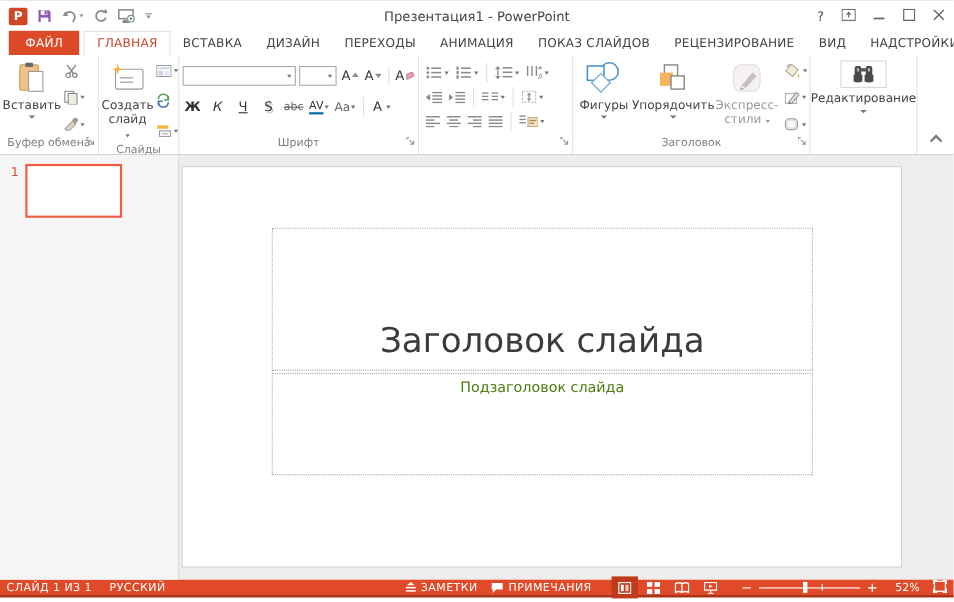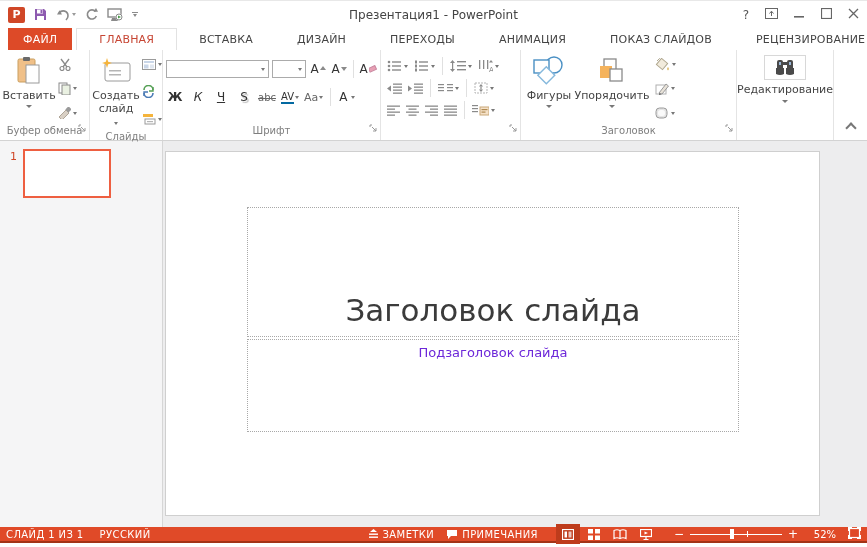--- a/index.html
+++ b/index.html
@@ -10,21 +10,21 @@
   .titlebar { height: 28px; background: #fff; display: flex; align-items: center; padding: 0 8px; position: relative; border-top: 1px solid #e8e8e8; }
   .qat { display: flex; align-items: center; gap: 9px; z-index: 2; }
   .ppt-logo { width: 17px; height: 16px; background: #D04727; border-radius: 2px; color: #fff; font-size: 11px; font-weight: bold; display: flex; align-items: center; justify-content: center; }
   .qbtn { display: flex; align-items: center; gap: 2px; color: #8a8a8a; }
   .win-title { position: absolute; left: 0; right: 0; text-align: center; font-size: 12px; color: #444; }
   .winctl { margin-left: auto; display: flex; align-items: center; gap: 16px; color: #555; font-size: 12px; z-index: 2; }
   .winctl span { cursor: default; }
 
   
   .tabrow { height: 22px; display: flex; align-items: stretch; padding-left: 8px; font-size: 11px; position: relative; background: #fff; text-align: center; }
-  .tab { padding: 0 22px; display: flex; align-items: center; color: #444; letter-spacing: .2px; white-space: nowrap; }
+  .tab { padding: 0 11px; display: flex; align-items: center; color: #444; letter-spacing: .2px; white-space: nowrap; }
   .tab.file { background: #DD4A28; color: #fff; padding: 0 15px; margin-right: 4px; }
   .tab.active { color: #C74634; background: #fff; border: 1px solid #e2e2e2; border-bottom: none; }
 
   
   .ribbon { height: 91px; border-bottom: 1px solid #d3d3d3; display: flex; background: #fff; position: relative; }
   .group { border-right: 1px solid #e4e4e4; display: flex; flex-direction: column; padding-top: 3px; position: relative; }
   .gbody { flex: 1; display: flex; padding: 0 3px; }
   .glabel { height: 16px; text-align: center; font-size: 10px; color: #7e7e7e; line-height: 14px; }
   .launcher { position: absolute; right: 2px; bottom: 3px; }
   .bigbtn { display: flex; flex-direction: column; align-items: center; justify-content: flex-start; font-size: 11px; color: #444; line-height: 13px; text-align: center; padding: 2px 3px; }
@@ -44,21 +44,21 @@
 
   
   .workspace { height: 386px; display: flex; background: #EDEDEE; }
   .thumbs { width: 163px; background: #F5F5F6; border-right: 1px solid #d6d6d6; padding: 8px 0 0 10px; display: flex; align-items: flex-start; gap: 6px; }
   .thumb-num { color: #D04727; font-size: 11px; margin-top: 1px; }
   .thumb { width: 88px; height: 49px; background: #fff; border: 2px solid #EE5F41; }
   .canvas { flex: 1; position: relative; }
   .slide { position: absolute; left: 2px; top: 10px; width: 655px; height: 365px; background: #fff; border: 1px solid #cfcfcf; }
   .ph { position: absolute; border: 1px dotted #a8a8a8; }
   .ph-title { left: 81px; top: 55px; width: 492px; height: 130px; display: flex; align-items: flex-end; justify-content: center; padding-bottom: 8px; font-size: 31px; color: #3b3b3b; }
-  .ph-sub { left: 81px; top: 187px; width: 492px; height: 93px; display: flex; align-items: flex-start; justify-content: center; padding-top: 5px; font-size: 13px; color: #6d28d9; }
+  .ph-sub { left: 81px; top: 187px; width: 492px; height: 93px; display: flex; align-items: flex-start; justify-content: center; padding-top: 5px; font-size: 13px; color: #4d7c0f; }
 
   
   .statusbar { height: 16px; background: #E04A28; border-bottom: 2px solid #A33317; color: #fff; display: flex; align-items: center; font-size: 10px; padding: 0 6px; gap: 14px; }
   .sb-left { display: flex; gap: 16px; letter-spacing: .4px; }
   .sb-right { margin-left: auto; display: flex; align-items: center; gap: 12px; }
   .sb-item { display: flex; align-items: center; gap: 4px; letter-spacing: .4px; }
   .viewbtns { display: flex; align-items: center; gap: 2px; margin-left: 6px; }
   .vbtn { width: 24px; height: 20px; display: flex; align-items: center; justify-content: center; }
   .vbtn.active { background: #BE3C1C; }
   .zoomctl { display: flex; align-items: center; gap: 6px; margin-left: 4px; }
@@ -493,20 +493,34 @@
       <div class="bigbtn" style="width:76px">
         <span class="bicon">
           <svg width="28" height="28">
               <rect x="6" y="2" width="12" height="12" fill="#fff" stroke="#8a8a8a" stroke-width="1.3"></rect>
               <rect x="2" y="9" width="12" height="12" fill="#F5B35C"></rect>
               <rect x="12" y="12" width="12" height="12" fill="#fff" stroke="#8a8a8a" stroke-width="1.3"></rect>
             </svg>
         </span>
         <span>Упорядочить</span>
         <span class="dar" style="margin-top:3px"></span>
+      </div>
+      <div class="bigbtn" style="width:58px;color:#9b9b9b">
+        <span class="bicon">
+          <svg width="30" height="30" opacity="0.55">
+              <rect x="3" y="3" width="24" height="24" rx="7" fill="#F0E6EC" stroke="#C9BCC4"></rect>
+              <path d="M10 22 L20 10 L24 13 L14 24 Z" fill="#9a8f98"></path>
+              <path d="M9 23 L13 25 L9 26 Z" fill="#6a6a6a"></path>
+            </svg>
+        </span>
+        <span>Экспресс-</span>
+        <span>
+          <span>стили</span>
+          <span class="dar sm" style="border-top-color:#9b9b9b"></span>
+        </span>
       </div>
       <div class="smallcol" style="margin-left:2px">
         <span class="sbtn">
           <svg width="15" height="13">
               <rect x="3" y="2" width="8" height="8" transform="rotate(40 7 6)" fill="#F2EBDC" stroke="#b0a890"></rect>
               <path d="M2 3 L4.5 0.5 L6 2" fill="none" stroke="#b0a890"></path>
               <path d="M13 9 q1.6 2.4 0 3.4 q-1.6 -1 0 -3.4" fill="#D8B25A"></path>
             </svg>
           <span class="dar sm"></span>
         </span>

